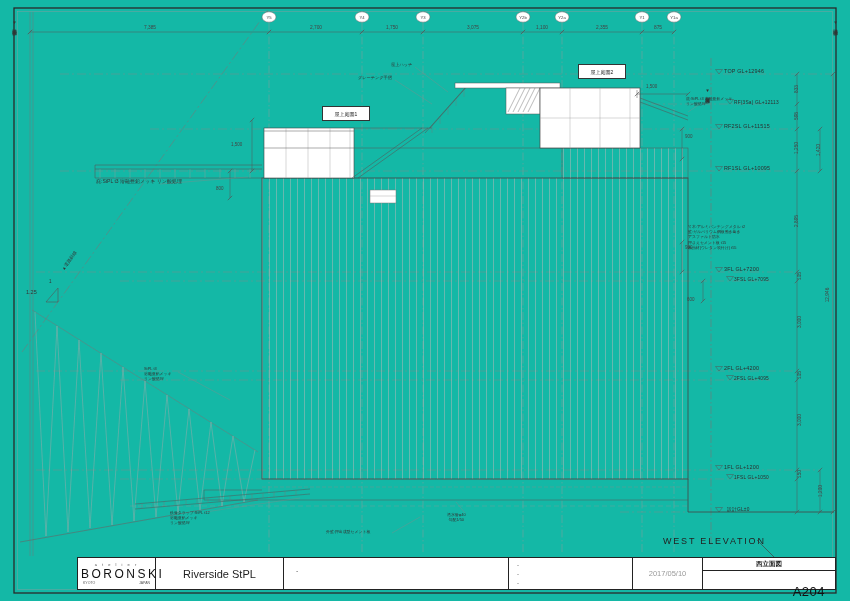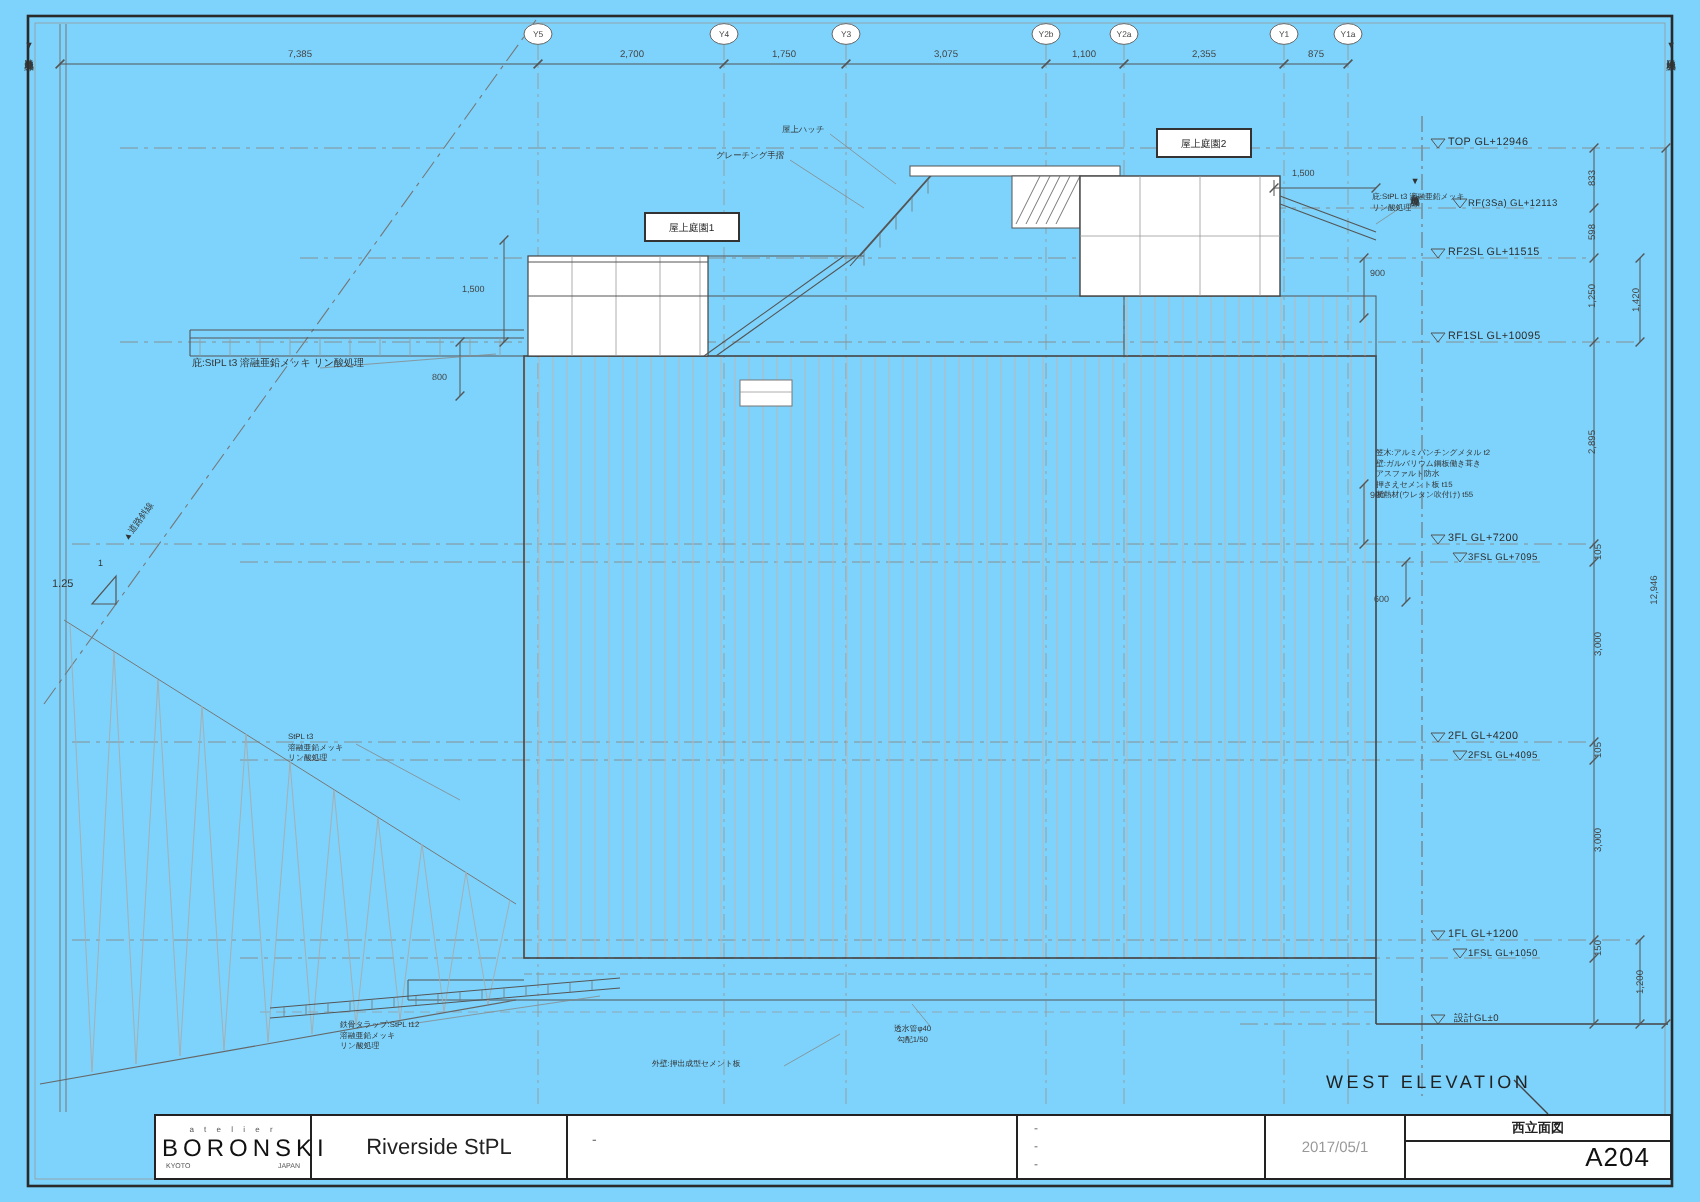--- a/index.html
+++ b/index.html
@@ -1,16 +1,16 @@
 <!DOCTYPE html>
 <html><head>
 <meta charset="utf-8">
 <style>
   html,body{margin:0;padding:0;background:#fff;}
-  #sheet{position:relative;width:850px;height:601px;background:#7dd3fc;overflow:hidden;
+  #sheet{position:relative;width:850px;height:601px;background:#14b8a6;overflow:hidden;
          font-family:"Liberation Sans",sans-serif;}
   svg{position:absolute;left:0;top:0;}
   .t{position:absolute;white-space:nowrap;color:#333;font-family:"Liberation Sans",sans-serif;}
   .c{transform:translate(-50%,-50%) scale(.5);font-size:9.6px;color:#444;}
   .dim{font-size:9px;transform:scale(.5);transform-origin:0 0;color:#444;}
   .vd{font-size:9.6px;transform:translate(-50%,-50%) rotate(-90deg) scale(.5);color:#444;}
   .lvl{font-size:10.8px;transform:scale(.5);transform-origin:0 0;color:#2e2e2e;letter-spacing:.4px;}
   .spec{position:absolute;font-size:7.8px;line-height:1.35;transform:scale(.5);transform-origin:0 0;
         color:#333;white-space:nowrap;font-family:"Liberation Sans",sans-serif;}
   .ann{font-size:8.4px;transform:scale(.5);transform-origin:0 0;color:#333;}
@@ -32,21 +32,21 @@
   #rev1{width:225px;}
   #rev1 span{position:absolute;left:12px;top:9px;font-size:7px;color:#666;}
   #rev2{width:124px;display:flex;flex-direction:column;justify-content:space-around;
         align-items:flex-start;padding:2px 0 2px 8px;}
   #rev2 span{font-size:6px;line-height:4px;color:#666;}
   #date{width:70px;display:flex;align-items:center;justify-content:center;font-size:7.5px;color:#999;}
   #sheetcell{flex:1;display:flex;flex-direction:column;border-right:none !important;}
   #sheetcell .jp{height:12px;border-bottom:1px solid #222;display:flex;align-items:center;
                  justify-content:center;font-size:6.5px;font-weight:bold;color:#222;}
   #sheetcell .no{flex:1;position:relative;}
-  #sheetcell .no span{position:absolute;right:10px;top:0;font-size:13px;color:#111;letter-spacing:.5px;}
+  #sheetcell .no span{position:absolute;right:10px;top:13px;font-size:13px;color:#111;letter-spacing:.5px;}
   #westel{position:absolute;left:663px;top:536px;font-size:9px;letter-spacing:1.8px;color:#222;}
 </style>
 </head>
 <body>
 
 <div id="sheet">
 
 <svg width="850" height="601" viewBox="0 0 850 601">
   <defs>
     <pattern id="vh" width="7" height="12" patternUnits="userSpaceOnUse">
@@ -281,21 +281,21 @@
     </div>
     <div class="cell" id="rev1">
       <span>-</span>
     </div>
     <div class="cell" id="rev2">
       <span>-</span>
       <span>-</span>
       <span>-</span>
     </div>
     <div class="cell" id="date">
-      <span>2017/05/1</span>
+      <span>2017/05/10</span>
     </div>
     <div class="cell" id="sheetcell">
       <div class="jp">西立面図</div>
       <div class="no">
         <span>A204</span>
       </div>
     </div>
   </div>
 
 </div>

